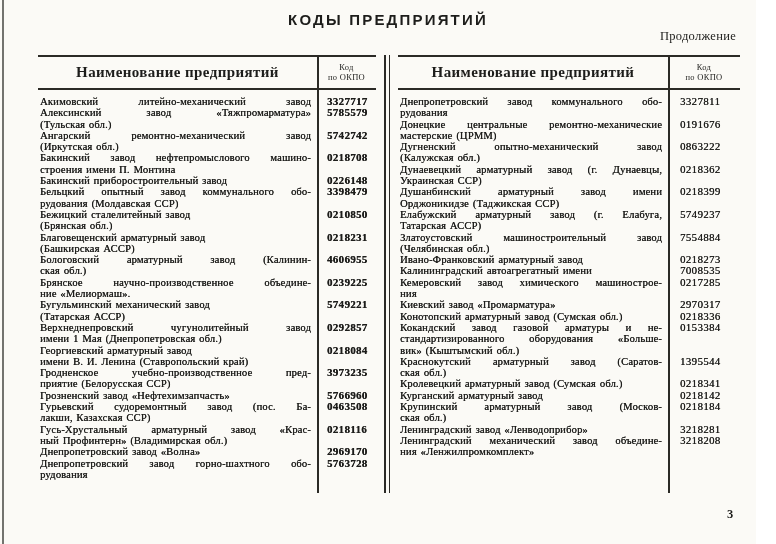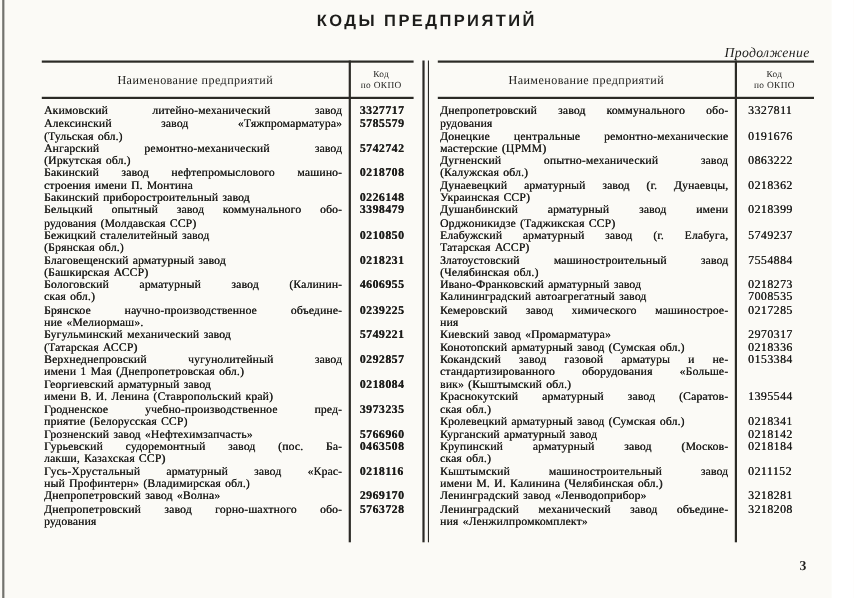--- a/index.html
+++ b/index.html
@@ -15,34 +15,34 @@
     position:absolute;left:2px;top:0;width:2px;height:544px;
     background:#454540;opacity:.75;
   }
   .title{
     position:absolute;top:11px;left:0;width:776px;margin:0;
     text-align:center;
     font-family:"Liberation Sans","DejaVu Sans",sans-serif;
     font-size:15px;font-weight:bold;letter-spacing:2.2px;
   }
   .continuation{
-    position:absolute;top:41px;left:0;width:736px;
-    text-align:right;font-style:italic;font-size:12.5px;letter-spacing:.3px;
+    position:absolute;top:29px;left:0;width:736px;
+    text-align:right;font-size:12.5px;letter-spacing:.3px;
   }
   .tbl{position:absolute;top:55px;}
   .tbl.left{left:38px;width:338px;height:438px;}
   .tbl.right{left:398px;width:342px;height:438px;}
   .rule{position:absolute;left:0;right:0;height:2px;background:var(--rule,#2b2a26);}
   .rule.top{top:0;}
   .rule.hbot{top:33px;}
   .vline{position:absolute;top:0;width:1.5px;height:438px;background:var(--rule,#2b2a26);}
   .tbl.left .vline{left:279px;}
   .tbl.right .vline{left:270px;}
   .thead{position:absolute;top:2px;left:0;right:0;height:31px;display:flex;align-items:center;}
-  .th-name{text-align:center;font-size:11px;letter-spacing:.4px;}
+  .th-name{text-align:center;font-size:15px;letter-spacing:.4px;font-weight:bold;}
   .tbl.left .th-name{width:279px;}
   .tbl.right .th-name{width:270px;}
   .th-code{flex:1;text-align:center;font-size:8.5px;line-height:9.5px;letter-spacing:.3px;}
   .th-code span{display:block;}
   .tbody{position:absolute;top:41px;left:0;right:0;}
   .trow{display:flex;align-items:flex-start;}
   .namecell{box-sizing:border-box;padding-left:2px;padding-right:6px;}
   .tbl.left .namecell{width:279px;}
   .tbl.right .namecell{width:270px;}
   .line{
@@ -286,21 +286,21 @@
           <div class="codecell">7554884</div>
         </div>
         <div class="trow">
           <div class="namecell">
             <div class="line"><span>Ивано-Франковский арматурный завод</span></div>
           </div>
           <div class="codecell">0218273</div>
         </div>
         <div class="trow">
           <div class="namecell">
-            <div class="line"><span>Калининградский автоагрегатный завод</span></div>
+            <div class="line"><span>Калининградский автоагрегатный имени</span></div>
           </div>
           <div class="codecell">7008535</div>
         </div>
         <div class="trow">
           <div class="namecell">
             <div class="line just"><span>Кемеровский завод химического машинострое-</span></div>
             <div class="line"><span>ния</span></div>
           </div>
           <div class="codecell">0217285</div>
         </div>
@@ -345,27 +345,20 @@
         </div>
         <div class="trow">
           <div class="namecell">
             <div class="line just"><span>Крупинский арматурный завод (Москов-</span></div>
             <div class="line"><span>ская обл.)</span></div>
           </div>
           <div class="codecell">0218184</div>
         </div>
         <div class="trow">
           <div class="namecell">
-            <div class="line just"><span>Кыштымский машиностроительный завод</span></div>
-            <div class="line"><span>имени М. И. Калинина (Челябинская обл.)</span></div>
-          </div>
-          <div class="codecell">0211152</div>
-        </div>
-        <div class="trow">
-          <div class="namecell">
             <div class="line"><span>Ленинградский завод «Ленводоприбор»</span></div>
           </div>
           <div class="codecell">3218281</div>
         </div>
         <div class="trow">
           <div class="namecell">
             <div class="line just"><span>Ленинградский механический завод объедине-</span></div>
             <div class="line"><span>ния «Ленжилпромкомплект»</span></div>
           </div>
           <div class="codecell">3218208</div>

